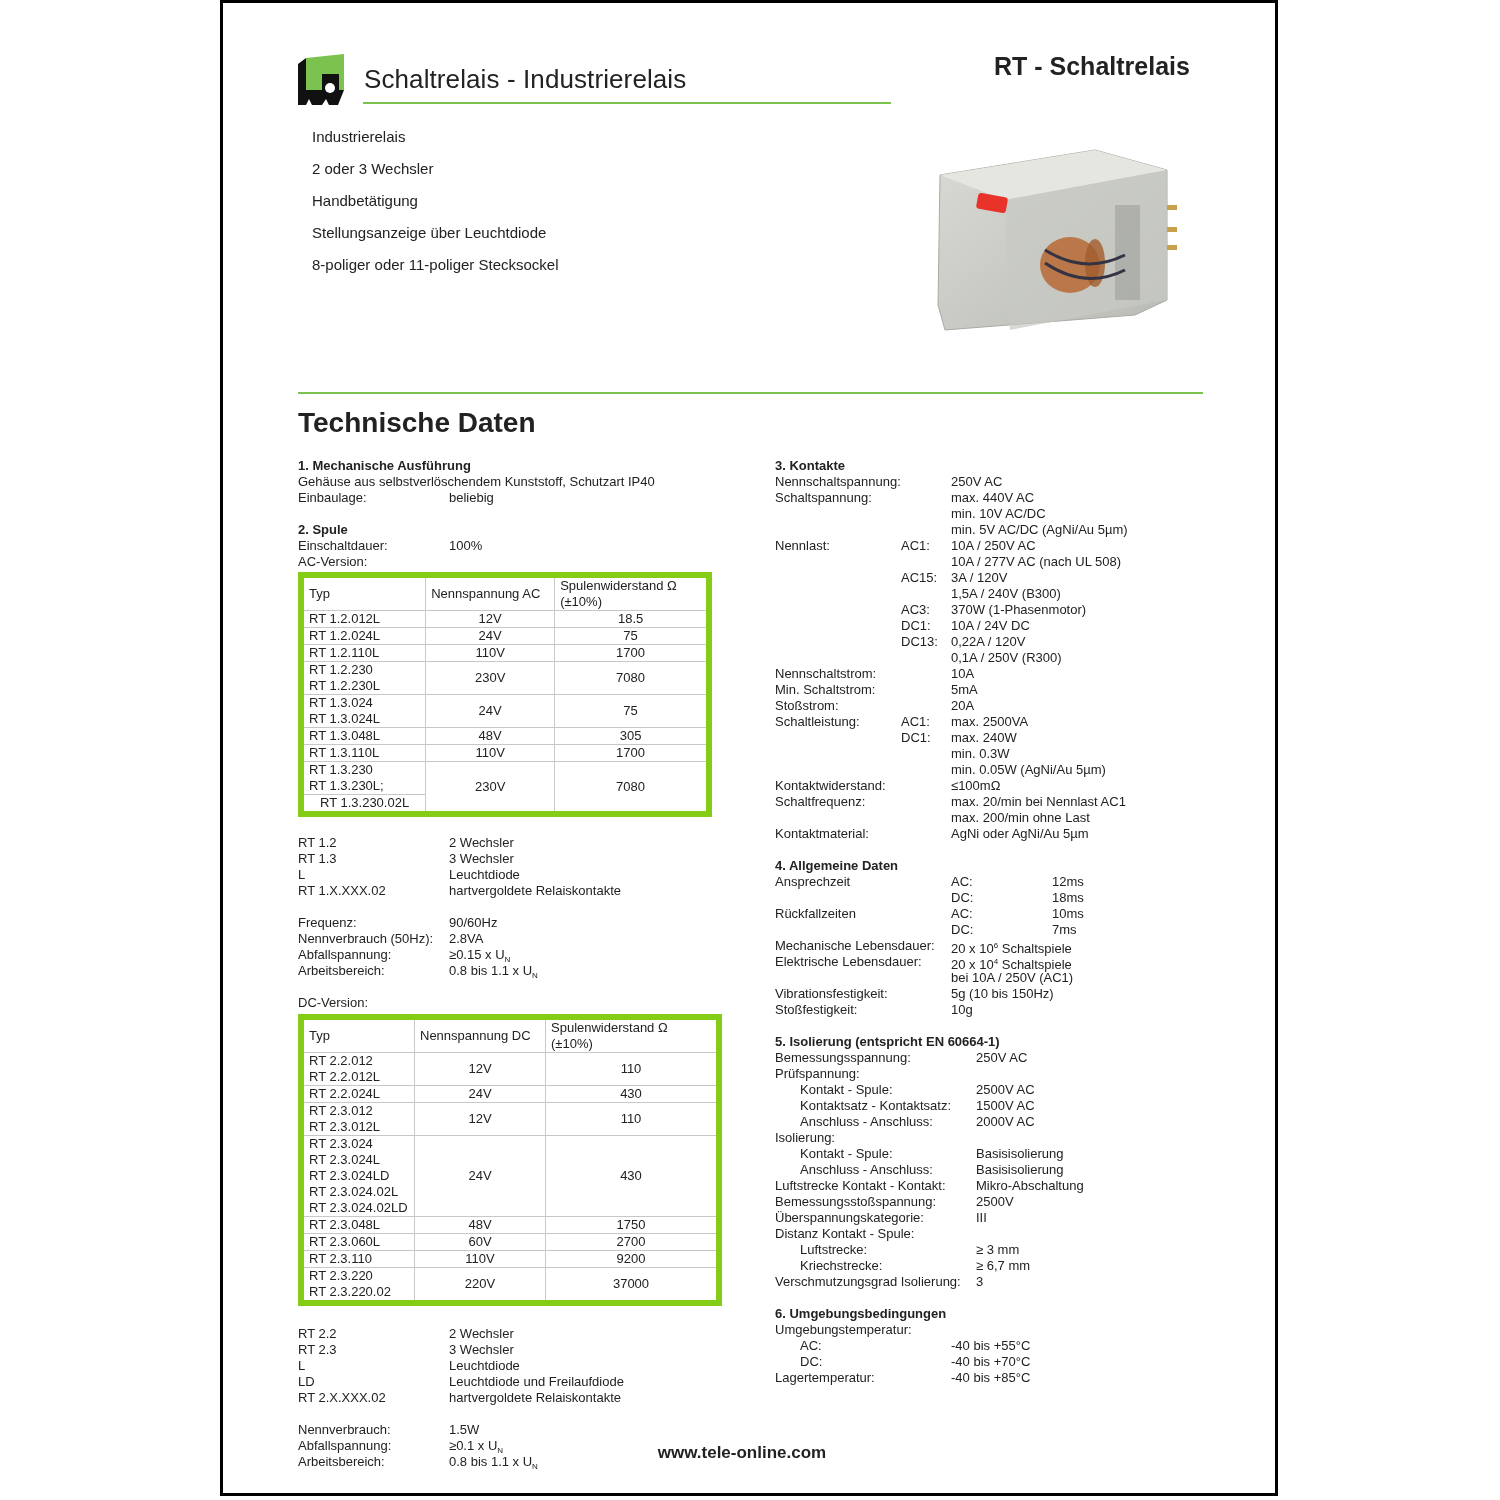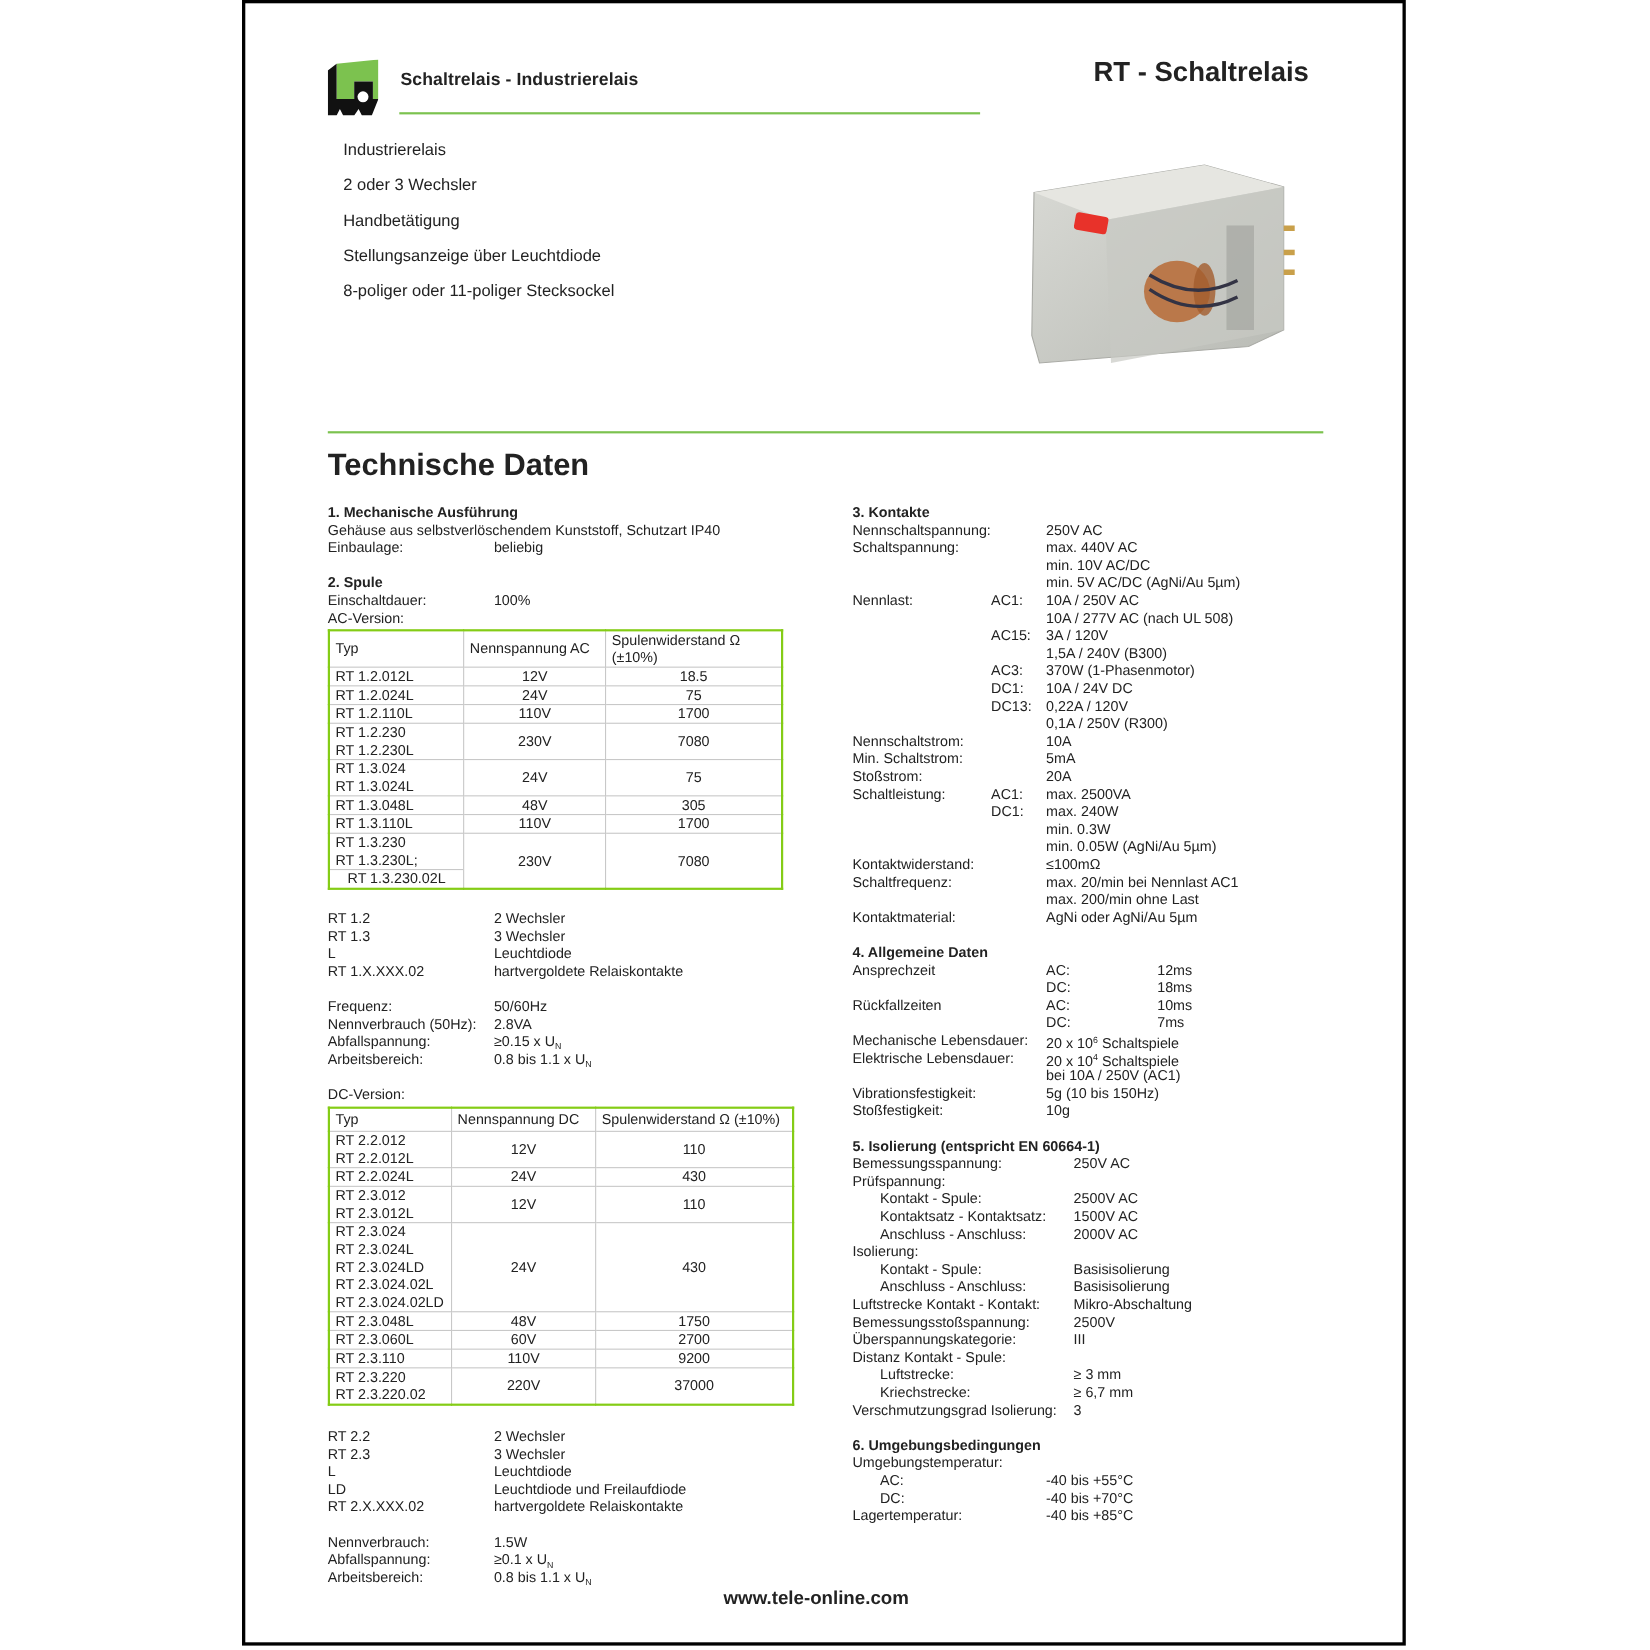--- a/index.html
+++ b/index.html
@@ -2,41 +2,41 @@
 <html><head>
 <meta charset="utf-8">
 <style>
   html, body { margin: 0; padding: 0; background: #ffffff; }
   body { width: 1500px; height: 1500px; position: relative; overflow: hidden;
          font-family: "Liberation Sans", sans-serif; color: #222; }
   .page { position: absolute; left: 220px; top: 0; width: 1058px; height: 1496px;
           border: 3px solid #000; border-top-width: 3px; box-sizing: border-box; background:#fff; }
   .abs { position: absolute; }
   .logo { left: 298px; top: 54px; width: 46px; height: 51px; }
-  .header-title { left: 364px; top: 64px; font-size: 16px; font-weight: bold; color: #222; letter-spacing: 0.1px; }
+  .header-title { left: 364px; top: 64px; font-size: 26px; font-weight: normal; color: #222; letter-spacing: 0.1px; }
   .header-line { left: 363px; top: 102px; width: 528px; height: 2px; background: #7cc24f; }
   .product-title { left: 994px; top: 52px; font-size: 25px; font-weight: bold; color: #222; }
   .features { left: 312px; top: 126px; font-size: 15px; color: #222; }
   .features div { height: 32px; line-height: 21px; }
   .relay-img { left: 935px; top: 145px; width: 245px; height: 190px; }
   .section-line { left: 298px; top: 392px; width: 905px; height: 2px; background: #7cc24f; }
   .section-title { left: 298px; top: 407px; font-size: 28px; font-weight: bold; color: #222; }
 
   .col { font-size: 13px; line-height: 16px; color: #222; }
   .col .h { font-weight: bold; }
   .row { display: flex; height: 16px; white-space: nowrap; }
   .gap { height: 16px; }
   .lc { width: 151px; flex: none; }
   .lc2 { width: 126px; flex: none; }
   .sub { width: 50px; flex: none; }
   .lca { width: 176px; flex: none; }
   sub.n { font-size: 8px; vertical-align: -3px; }
   sup.e { font-size: 8px; vertical-align: 5px; }
 
-  table.spec { border-collapse: collapse; font-size: 13px; line-height: 16px; color:#222; border: 2px solid #84cc16; }
+  table.spec { border-collapse: collapse; font-size: 13px; line-height: 16px; color:#222; border: 6px solid #84cc16; }
   table.spec td, table.spec th { border: 1px solid #c8c8c8; padding: 0 5px; font-weight: normal; }
   table.spec th { text-align: left; height: 20px; }
   table.spec th.c { text-align: left; margin-top: 34px; }
   table.spec td.c { text-align: center; }
   table.spec td.t div { white-space: nowrap; }
 
   .footer { left: 0; width: 1484px; top: 1443px; text-align: center; font-size: 17px; font-weight: bold; color:#222; }
 </style>
 </head>
 <body>
@@ -183,21 +183,21 @@
       <span class="lc">L</span>
       <span>Leuchtdiode</span>
     </div>
   <div class="row">
       <span class="lc">RT 1.X.XXX.02</span>
       <span>hartvergoldete Relaiskontakte</span>
     </div>
   <div class="gap"></div>
   <div class="row">
       <span class="lc">Frequenz:</span>
-      <span>50/60Hz</span>
+      <span>90/60Hz</span>
     </div>
   <div class="row">
       <span class="lc">Nennverbrauch (50Hz):</span>
       <span>2.8VA</span>
     </div>
   <div class="row">
       <span class="lc">Abfallspannung:</span>
       <span><span>≥0.15 x U</span><sub class="n">N</sub></span>
     </div>
   <div class="row">

